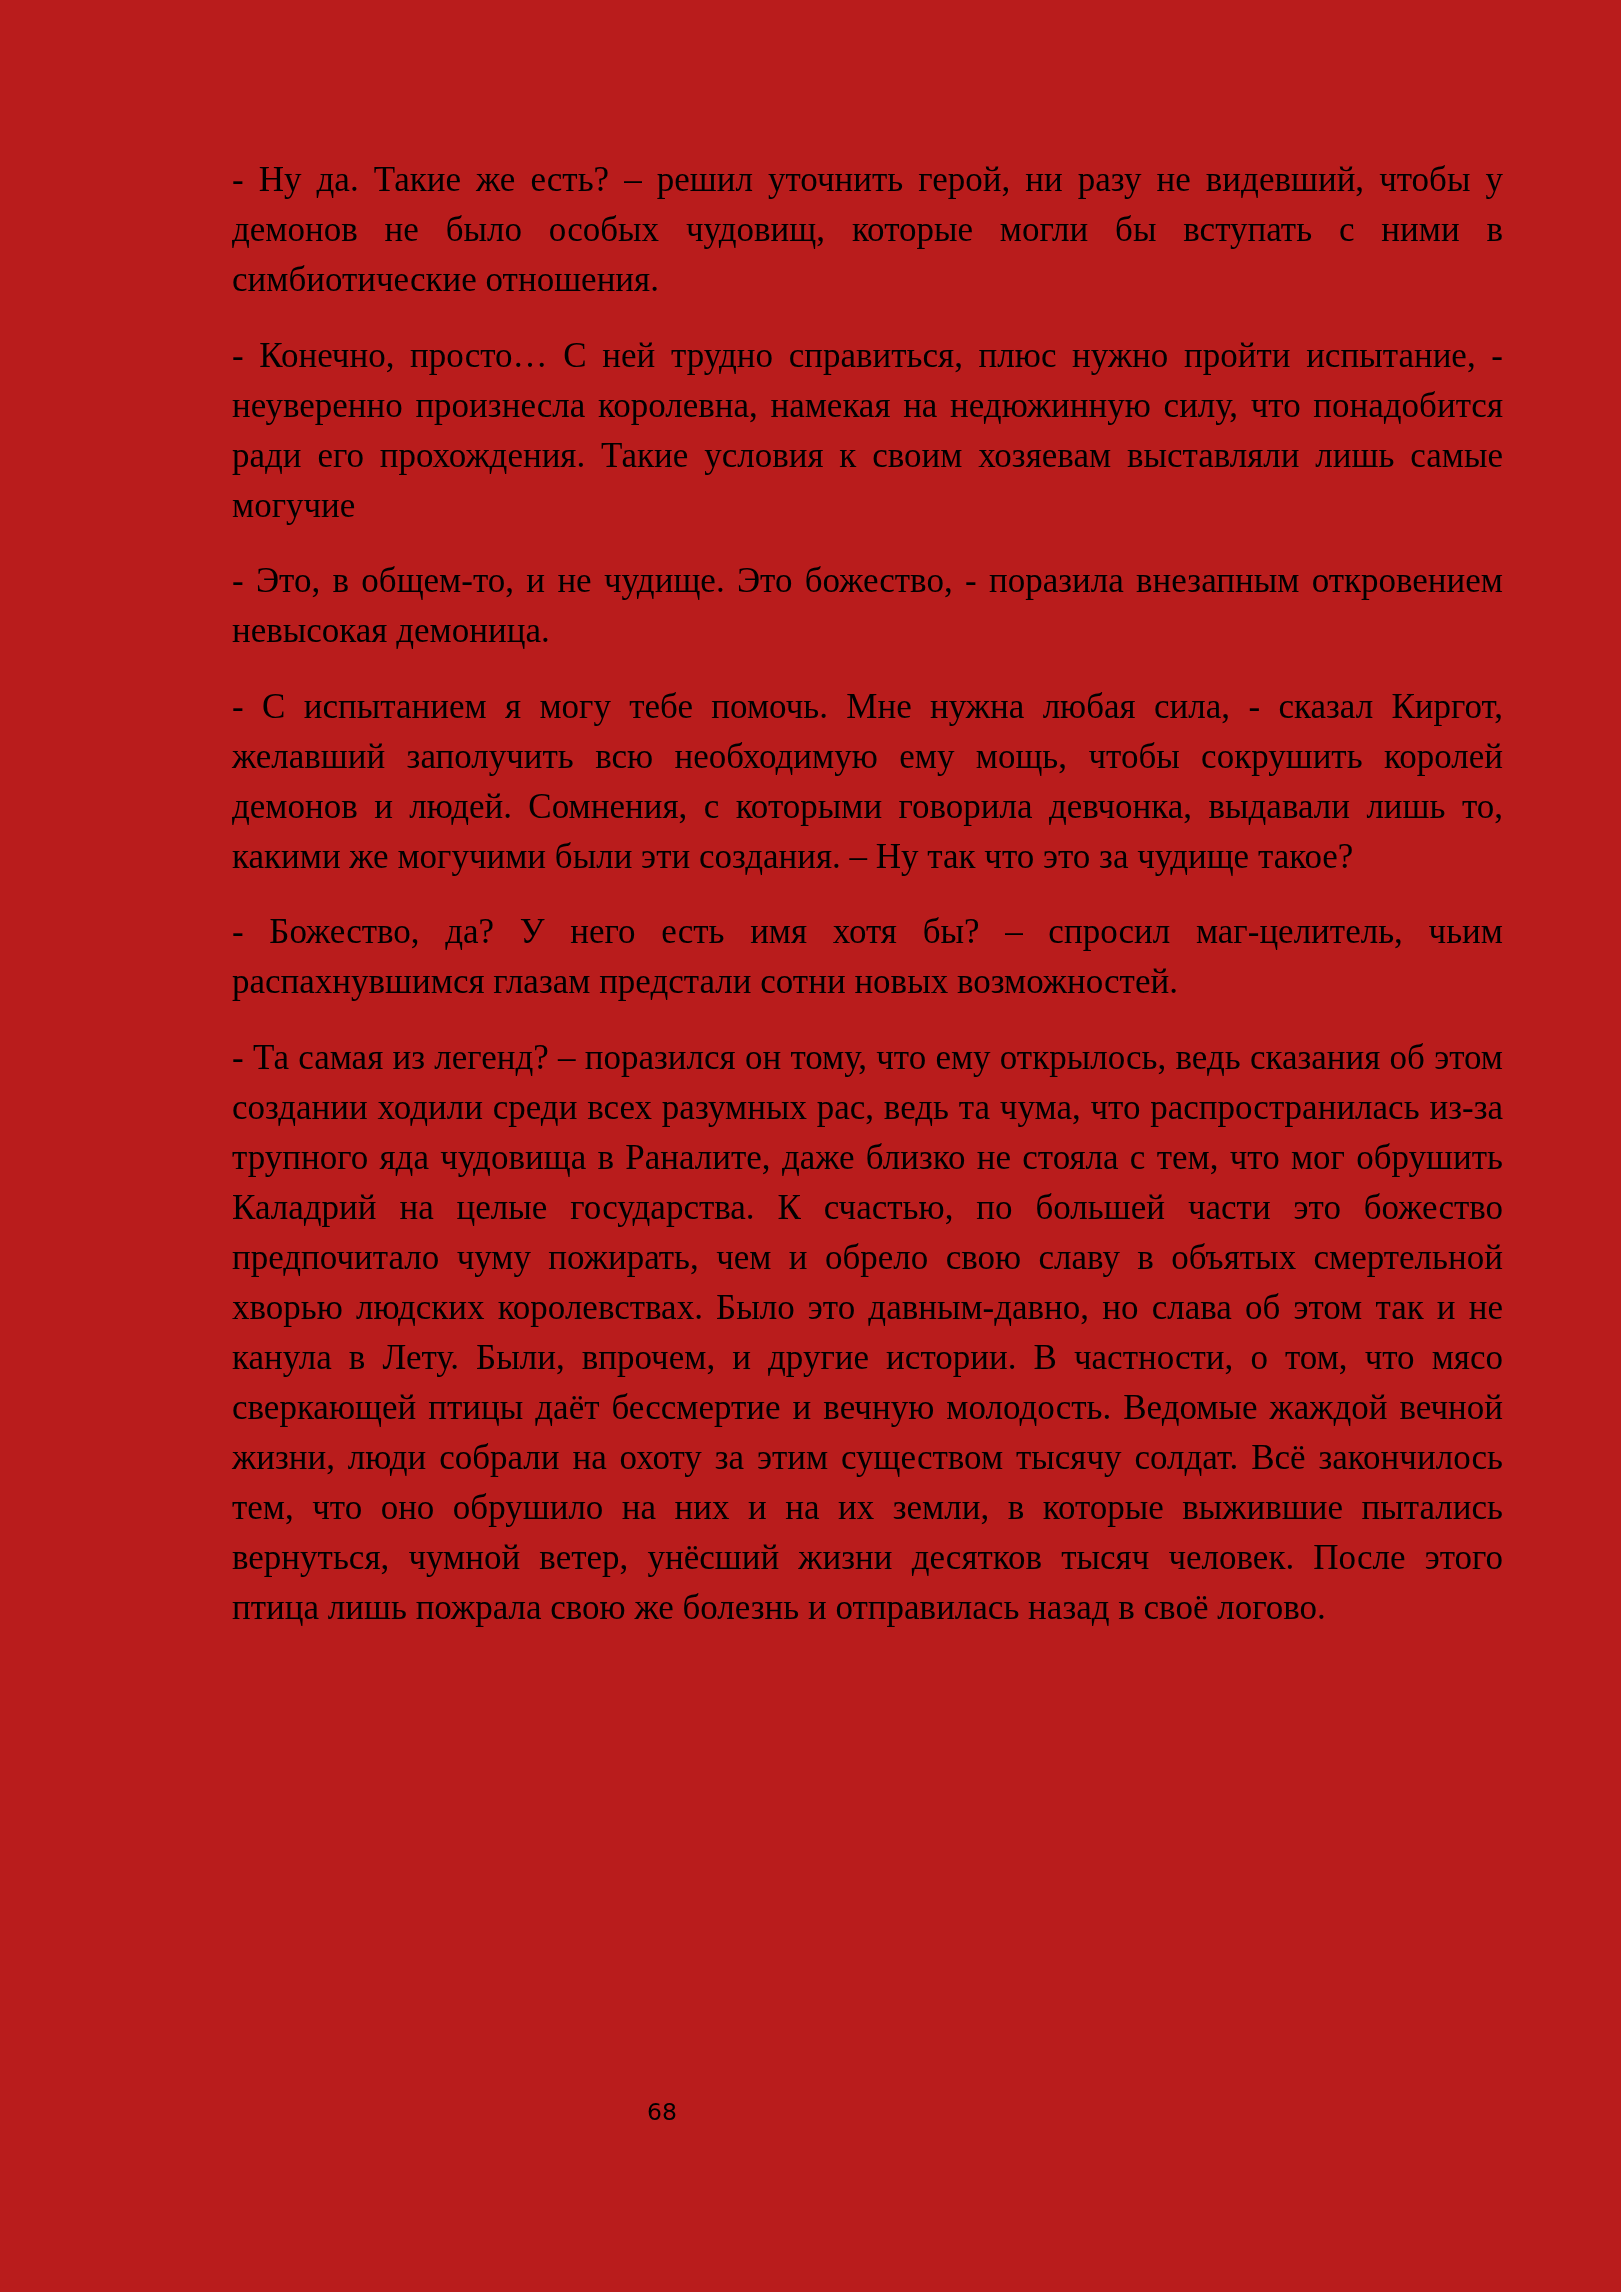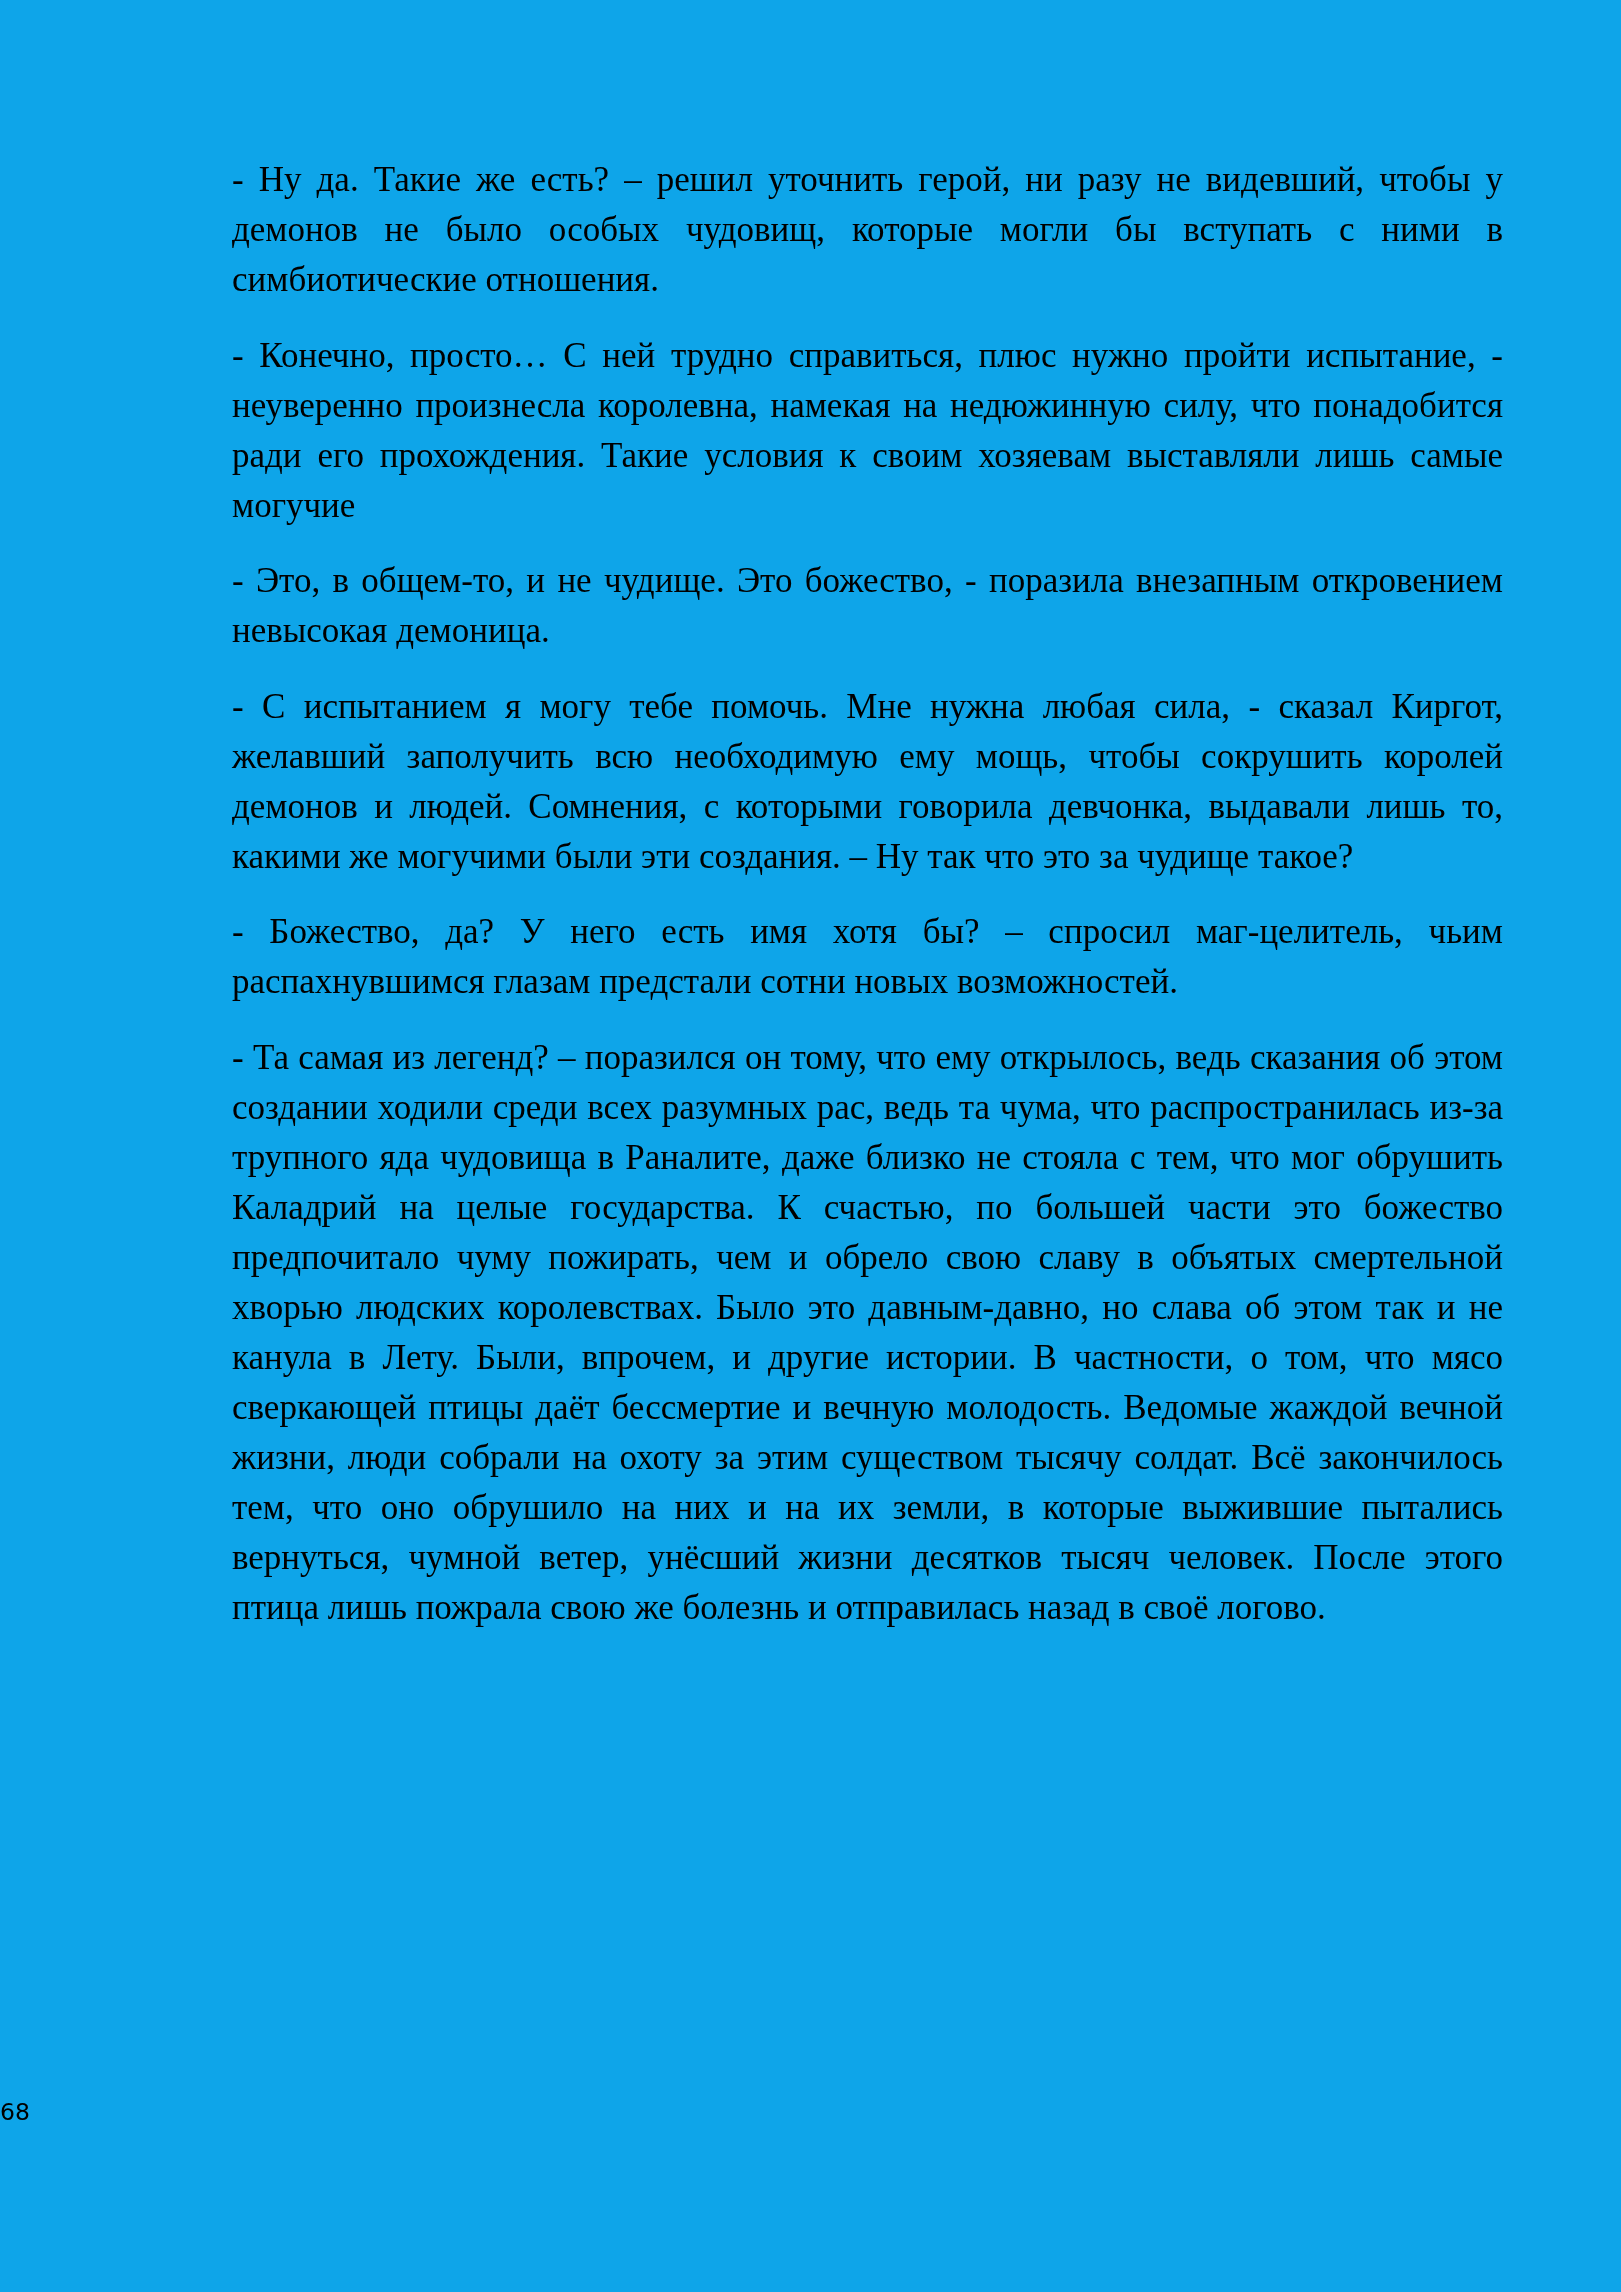--- a/index.html
+++ b/index.html
@@ -12,21 +12,21 @@
       height: 2293px;
       position: relative;
       overflow: hidden;
     }
     .page {
       position: absolute;
       left: 0;
       top: 0;
       width: 1621px;
       height: 2293px;
-      background: #0ea5e9;
+      background: #b91c1c;
     }
     .text-block {
       position: absolute;
       left: 232px;
       top: 155px;
       width: 1271px;
     }
     .para {
       font-family: "Liberation Serif", "DejaVu Serif", serif;
       font-size: 35px;
@@ -35,21 +35,21 @@
       text-align: justify;
       margin: 0 0 25.5px 0;
       letter-spacing: 0;
       word-spacing: 0;
     }
     .page-number {
       position: absolute;
       left: 0;
       width: 1324px;
       top: 2098px;
-      text-align: left;
+      text-align: center;
       font-family: "DejaVu Sans", "Liberation Sans", sans-serif;
       font-size: 23.5px;
       color: #000000;
     }
   </style>
 </head>
 <body>
 
 <div class="page">
   <div class="text-block">

